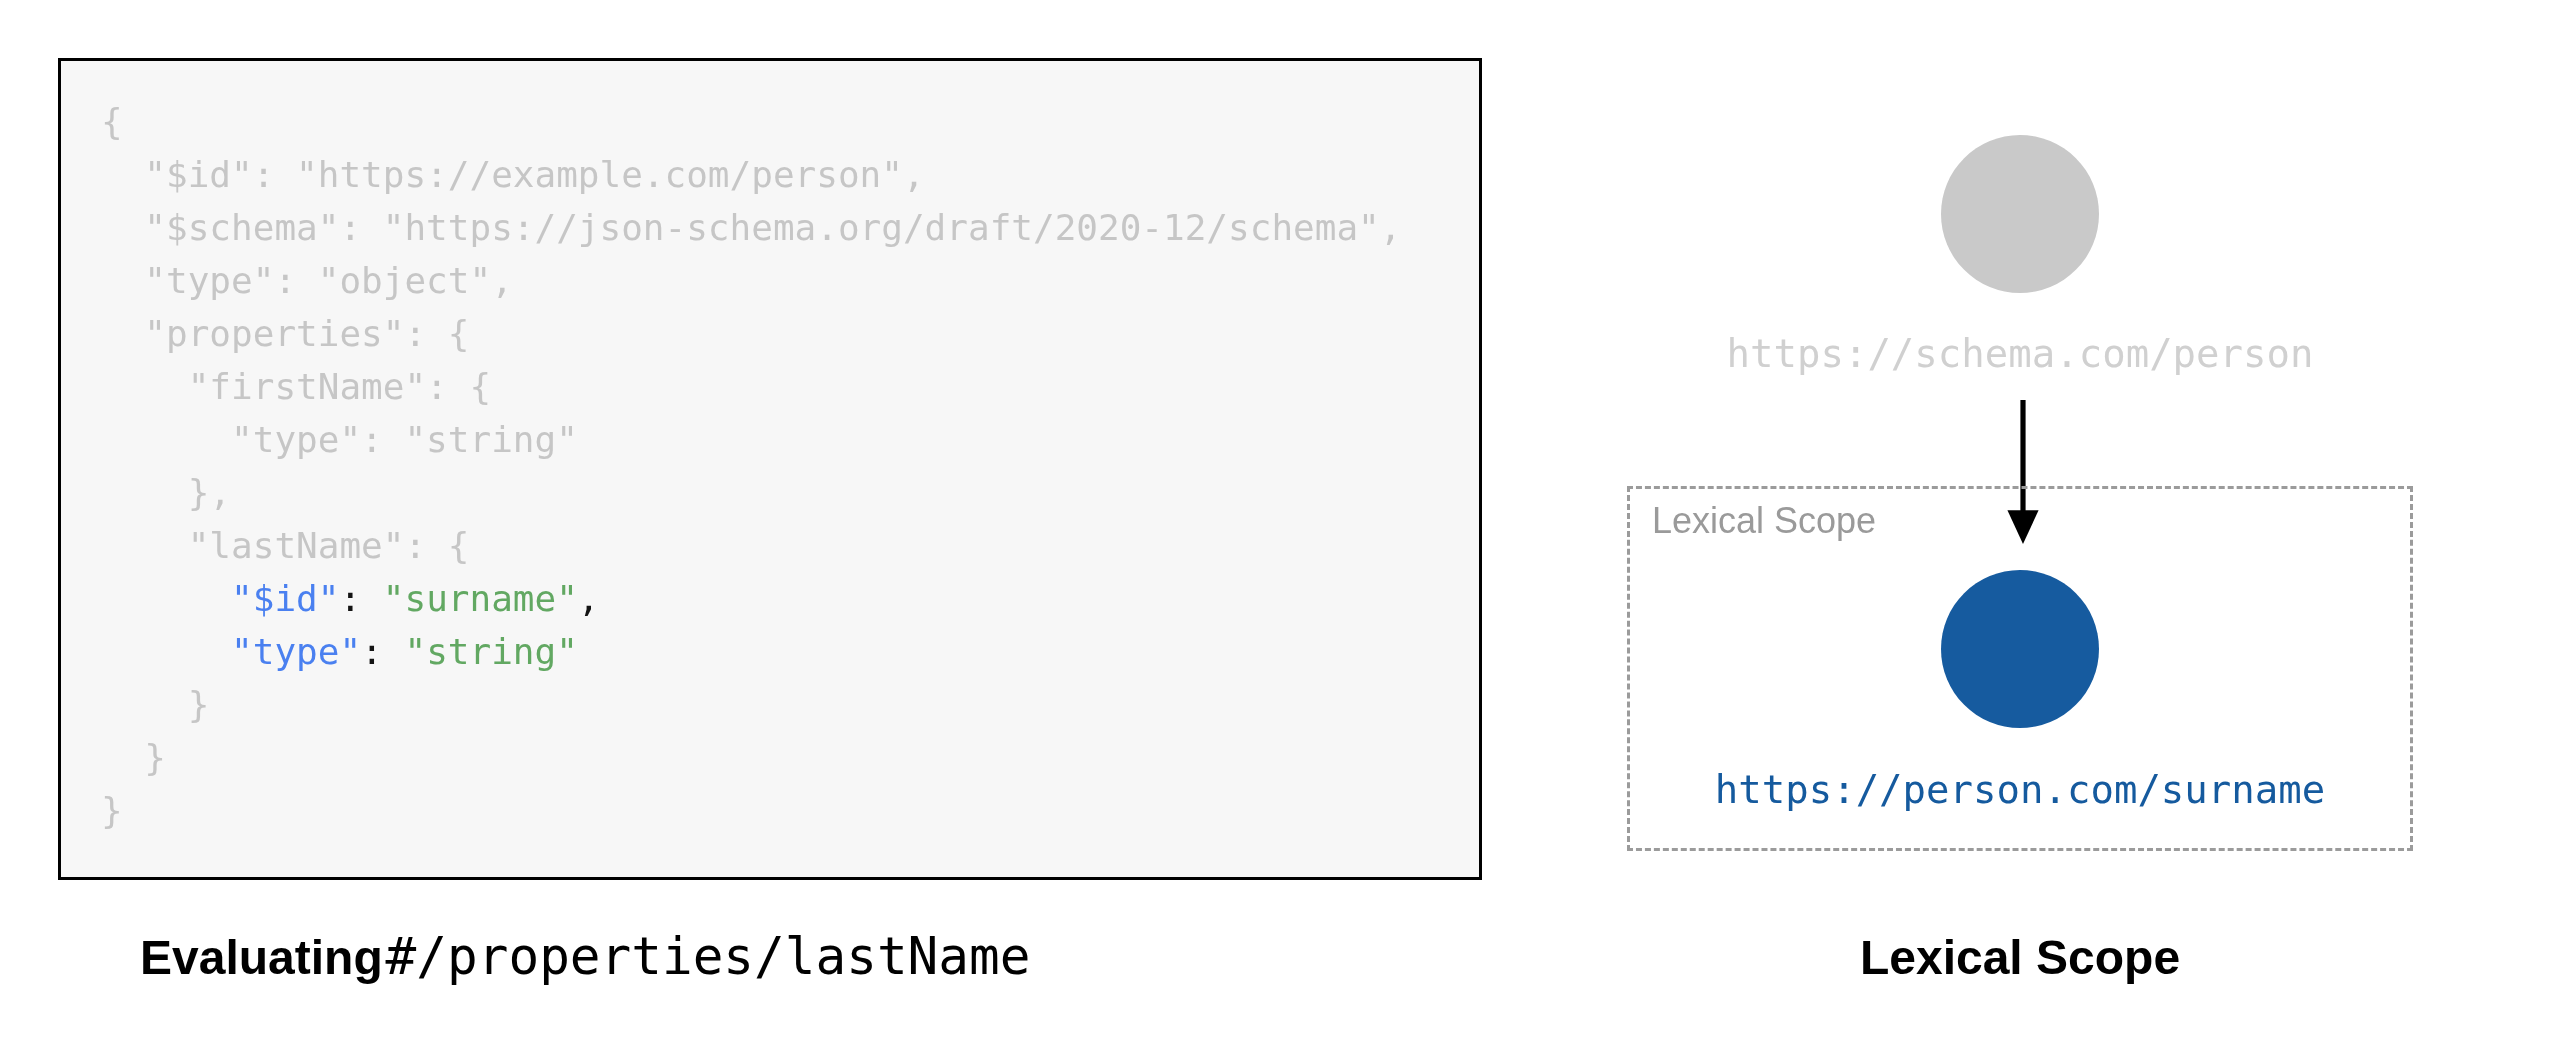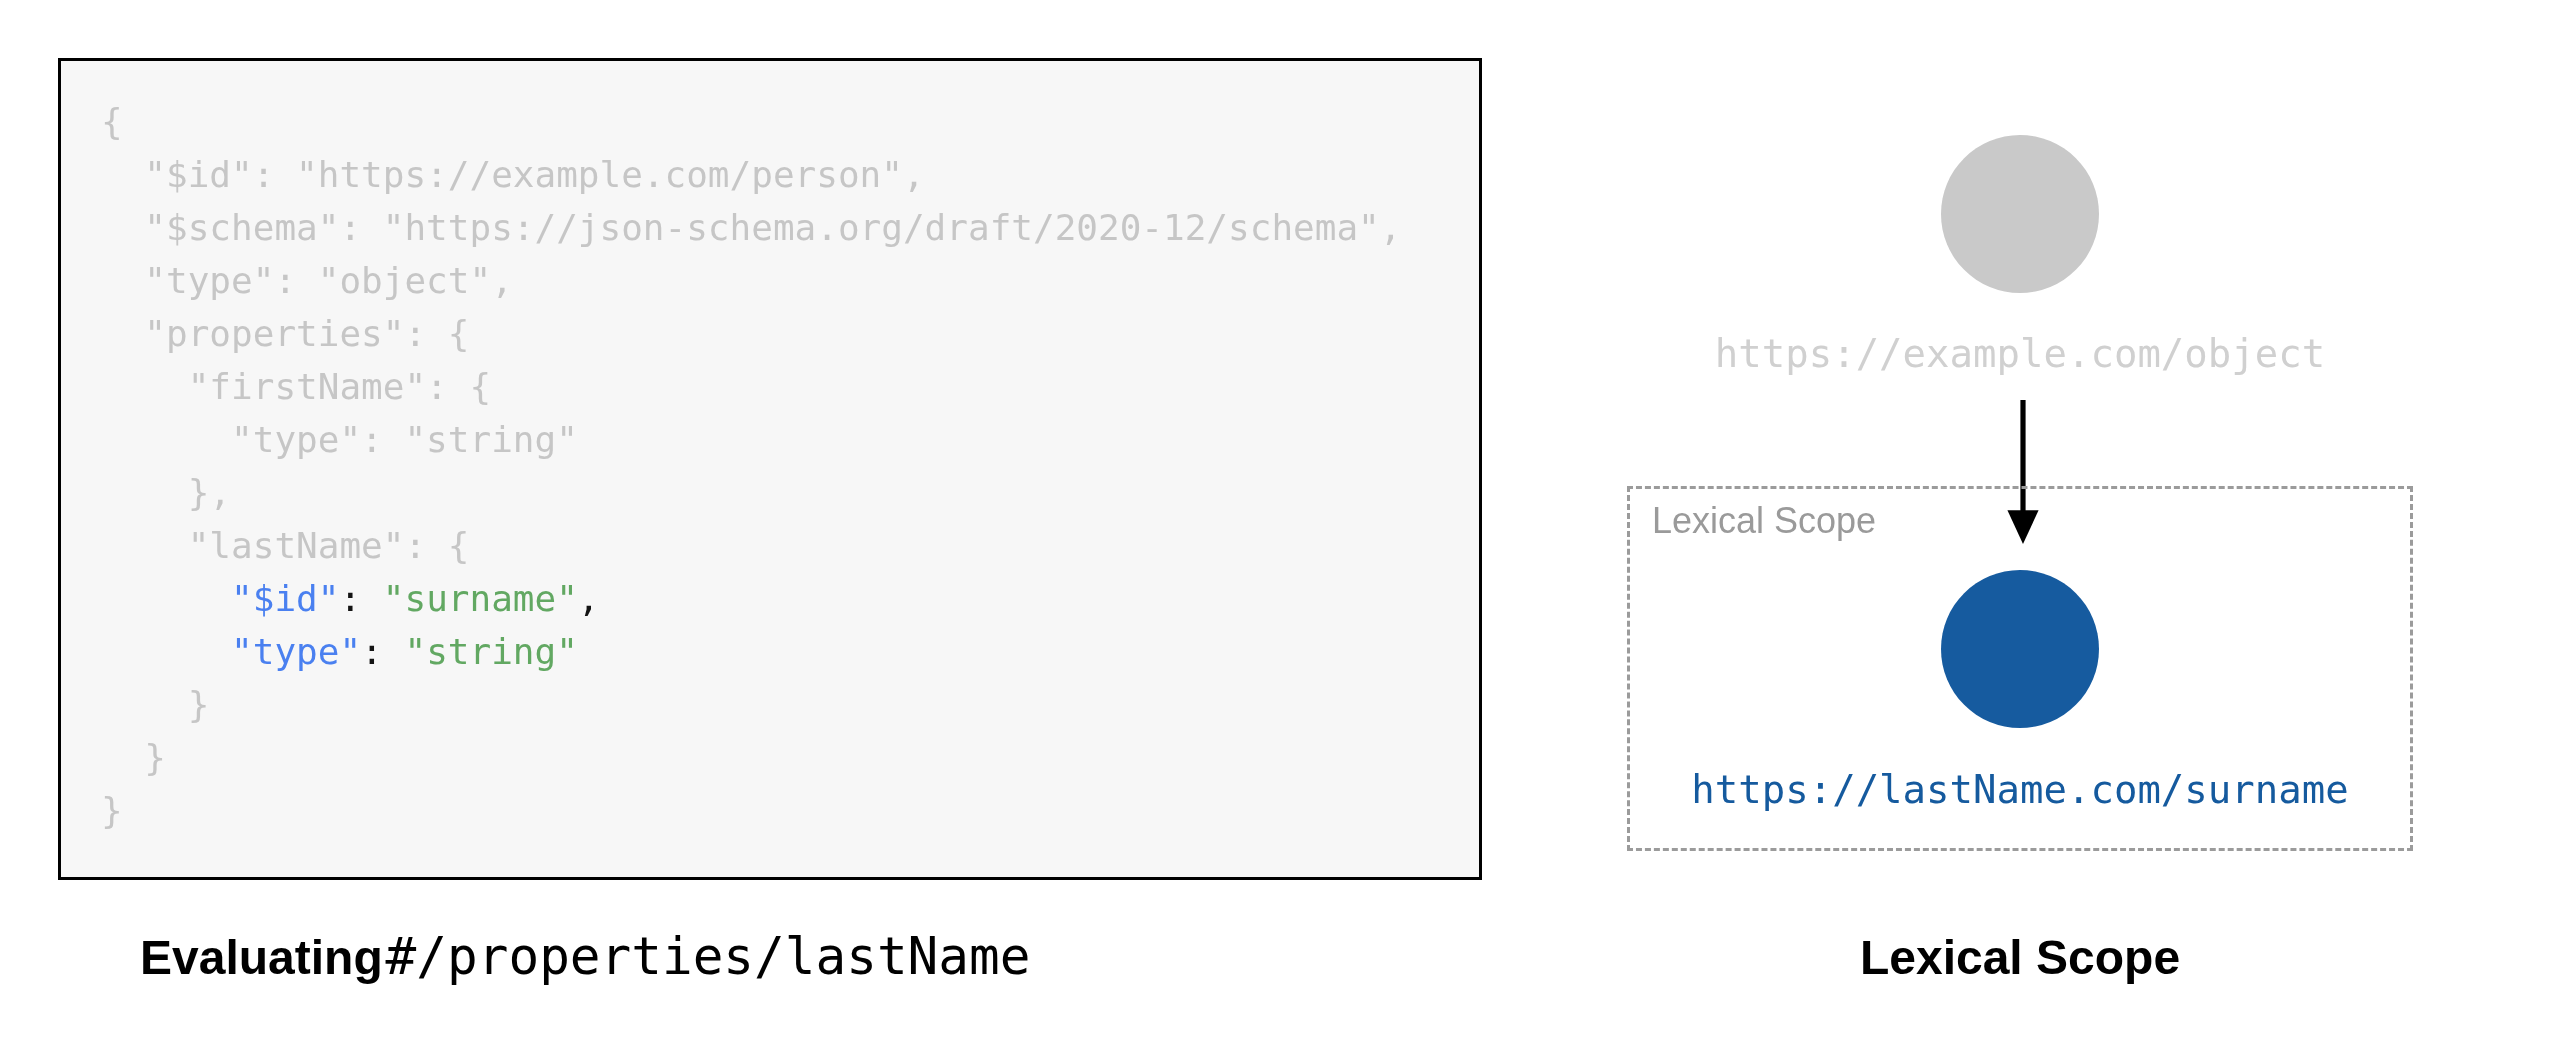--- a/index.html
+++ b/index.html
@@ -127,29 +127,29 @@
         <div class="code-line"><span style="color: rgb(198, 198, 198);">  }</span></div>
         <div class="code-line"><span style="color: rgb(198, 198, 198);">}</span></div>
       </div>
   </div>
 
   <div class="caption-left">
     <span class="bold-part">Evaluating</span><span> </span><span class="mono-part">#/properties/lastName</span>
   </div>
 
   <div class="circle person-circle" style="background: rgb(201, 201, 201);"></div>
-  <div class="uri-label person-label" style="color: rgb(208, 208, 208);">https://example.com/object</div>
+  <div class="uri-label person-label" style="color: rgb(208, 208, 208);">https://schema.com/person</div>
 
   <svg class="arrow-svg" viewBox="0 0 64 222">
     <line x1="32" y1="0" x2="32" y2="178" stroke-width="8" stroke="#000000"></line>
     <polygon points="8,170 56,170 32,222" fill="#000000"></polygon>
   </svg>
 
   <div class="scope-box" style="border-color: rgb(155, 155, 155);"></div>
   <div class="scope-box-label" style="color: rgb(154, 154, 154);">Lexical Scope</div>
 
   <div class="circle surname-circle" style="background: rgb(22, 91, 159);"></div>
-  <div class="uri-label surname-label" style="color: rgb(21, 90, 158);">https://lastName.com/surname</div>
+  <div class="uri-label surname-label" style="color: rgb(21, 90, 158);">https://person.com/surname</div>
 
   <div class="caption-right">Lexical Scope</div>
 
 </div>
 
 
 </body></html>

